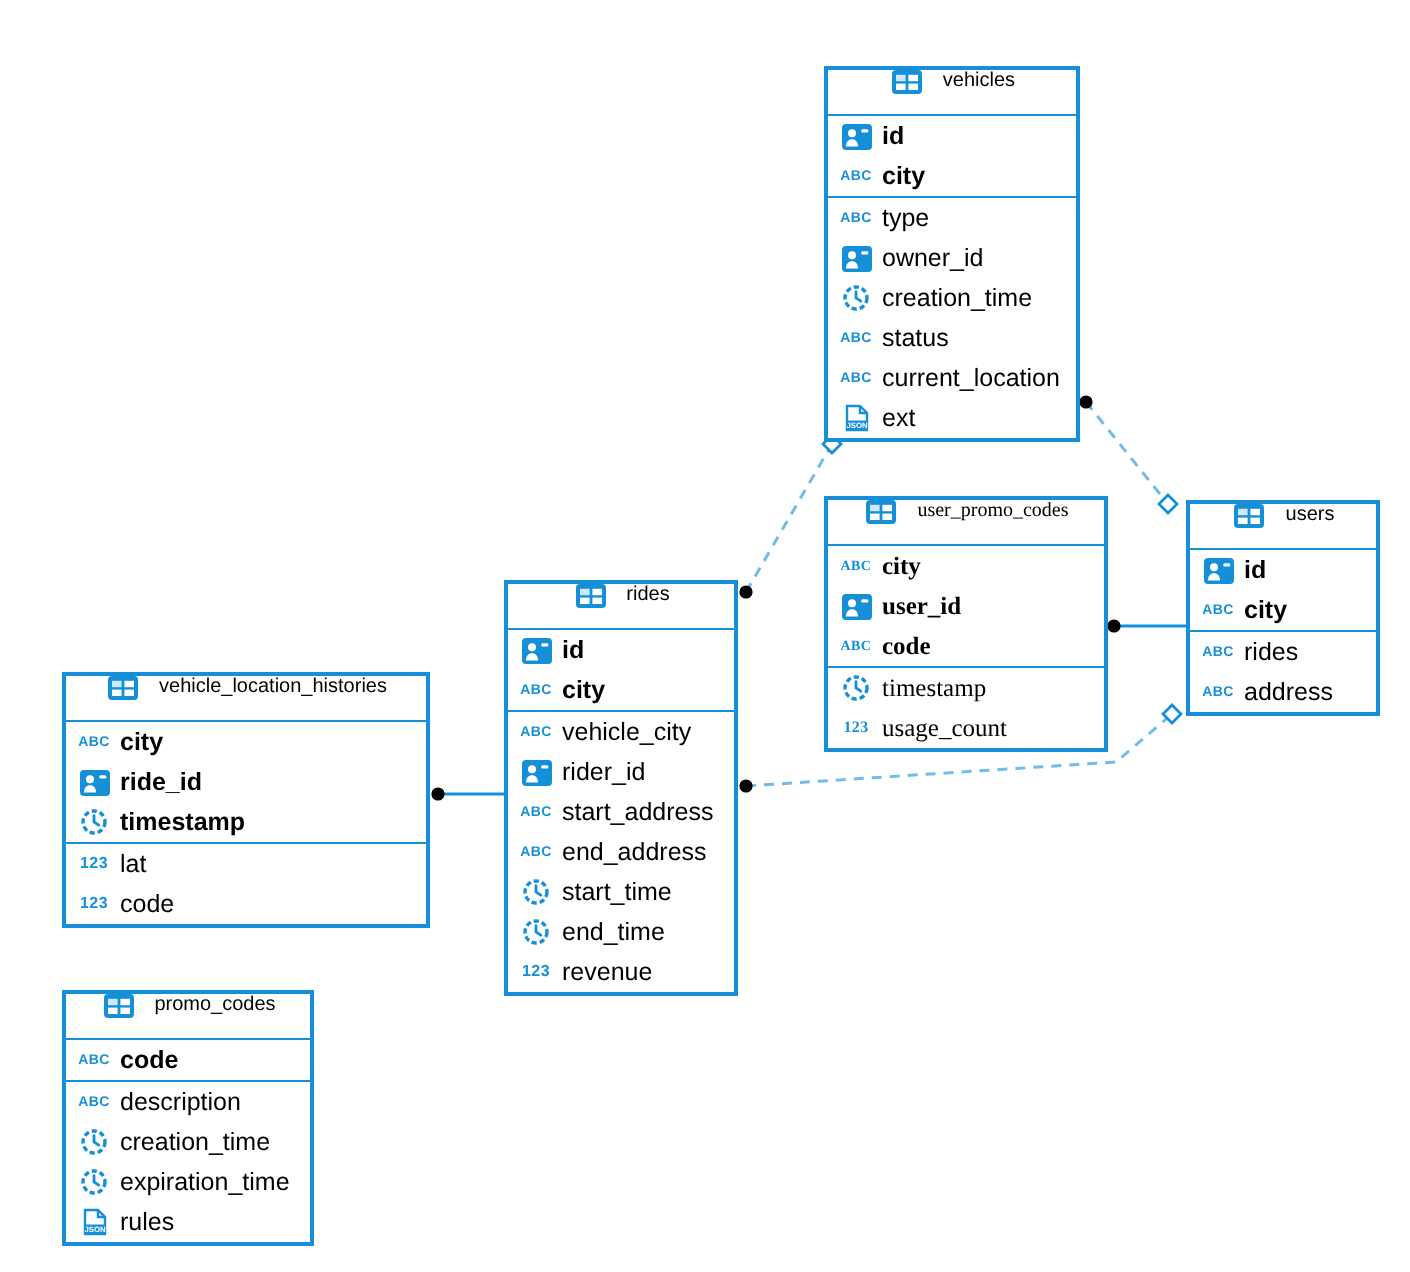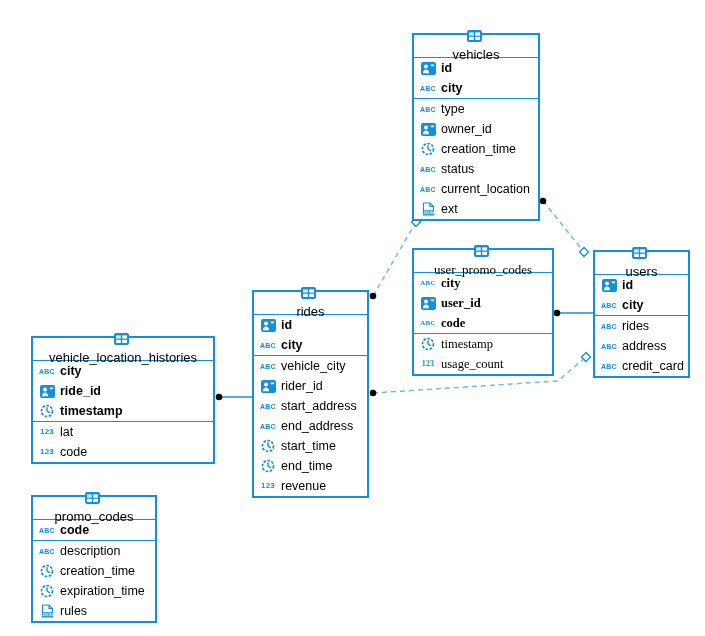--- a/index.html
+++ b/index.html
@@ -6,24 +6,23 @@
   #canvas{
     position:relative;width:705px;height:636px;background:#ffffff;overflow:hidden;
     font-family:"Liberation Sans",sans-serif;color:#000;
   }
   #wires{position:absolute;left:0;top:0;z-index:0;}
   .erd-table{
     position:absolute;z-index:1;background:#fff;
     border:2px solid var(--accent);box-sizing:border-box;
   }
   .erd-header{
-    display:flex;align-items:center;justify-content:center;gap:5px;
-    height:22px;font-size:13px;white-space:nowrap;
+    display:flex;align-items:flex-start;justify-content:center;gap:5px;
+    height:22px;font-size:10px;white-space:nowrap;
     border-bottom:1px solid var(--accent);
-    flex-direction:column;
   }
   .erd-section-body{border-top:1px solid var(--accent);text-align:right;}
   .erd-row{
     display:flex;align-items:center;height:20px;padding-left:5px;
     font-size:12.5px;white-space:nowrap;
   }
   .erd-row.key .col-label{font-weight:bold;}
   .icon-box{
     width:18px;min-width:18px;display:flex;align-items:center;justify-content:center;
     margin-right:4px;
@@ -233,26 +232,20 @@
               <span class="txt-icon">ABC</span>
             </span>
             <span class="col-label">rides</span>
           </div>
           <div class="erd-row">
             <span class="icon-box">
               <span class="txt-icon">ABC</span>
             </span>
             <span class="col-label">address</span>
           </div>
-          <div class="erd-row">
-            <span class="icon-box">
-              <span class="txt-icon">ABC</span>
-            </span>
-            <span class="col-label">credit_card</span>
-          </div>
         </div>
       </div>
       <div class="erd-table" style="left: 252px; top: 290px; width: 117px;">
         <div class="erd-header">
           <span class="icon-box">
             <svg width="15" height="12" viewBox="0 0 15 12">
               <rect x="0" y="0" width="15" height="12" rx="2" fill="#1590d8"></rect>
               <rect x="2" y="2.4" width="4.8" height="3.2" fill="#cfe9fa"></rect>
               <rect x="8.2" y="2.4" width="4.8" height="3.2" fill="#fff"></rect>
               <rect x="2" y="6.8" width="4.8" height="3.2" fill="#fff"></rect>

